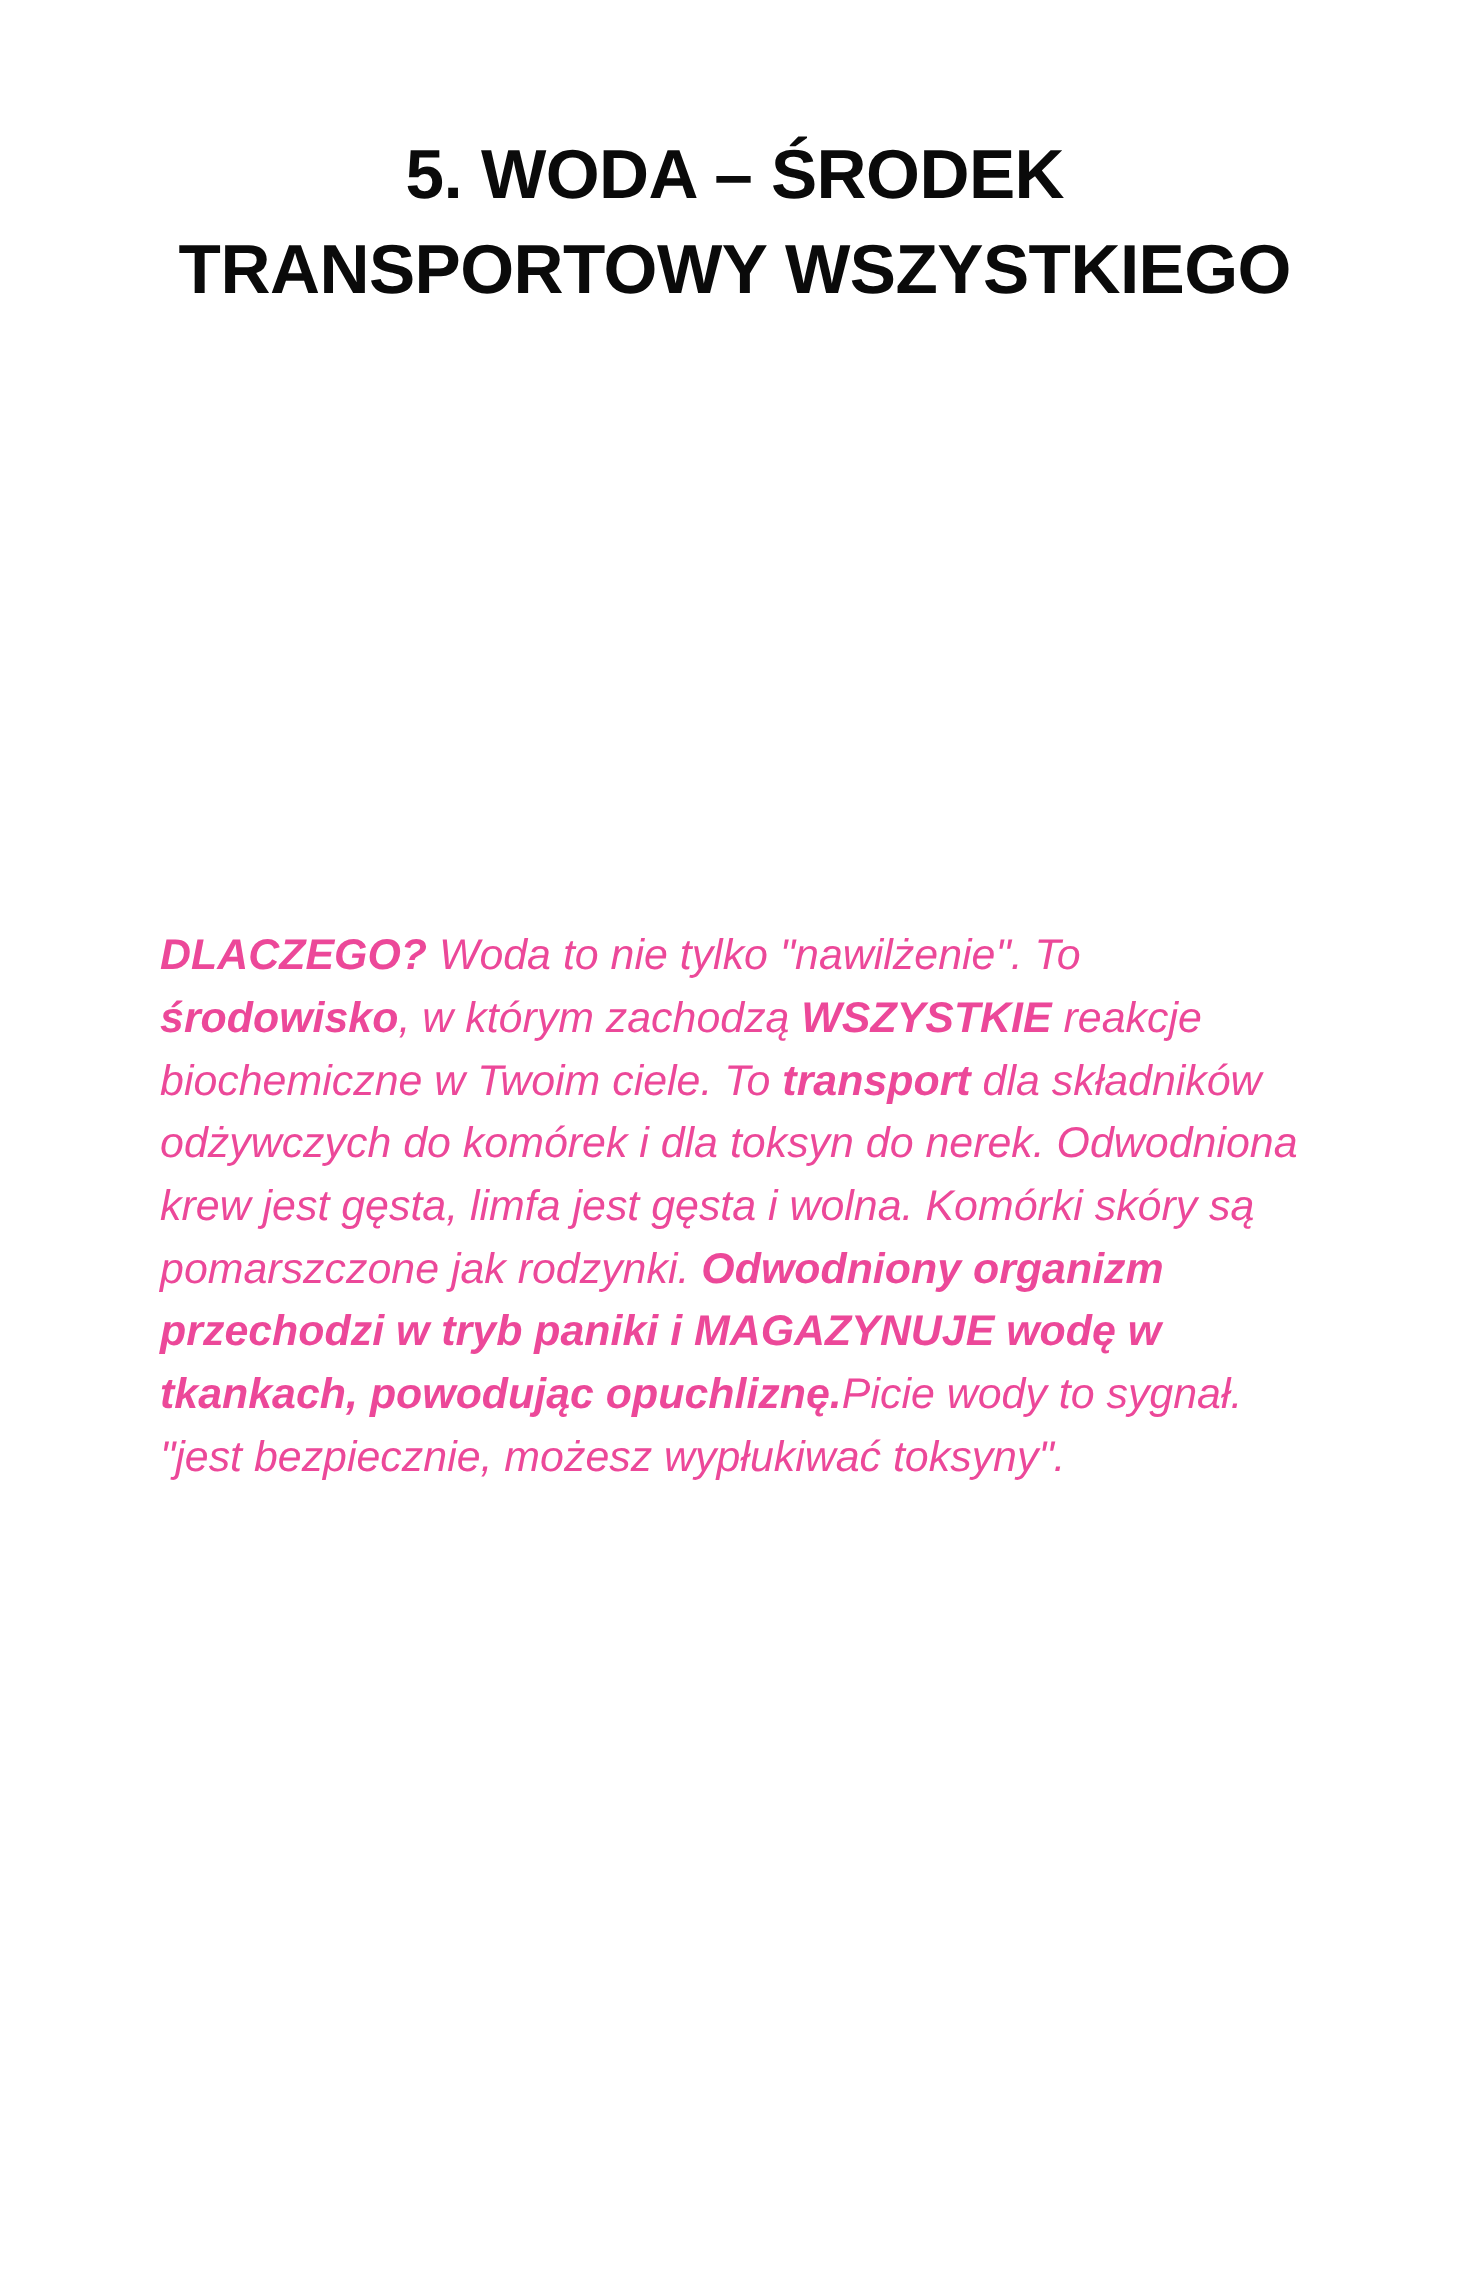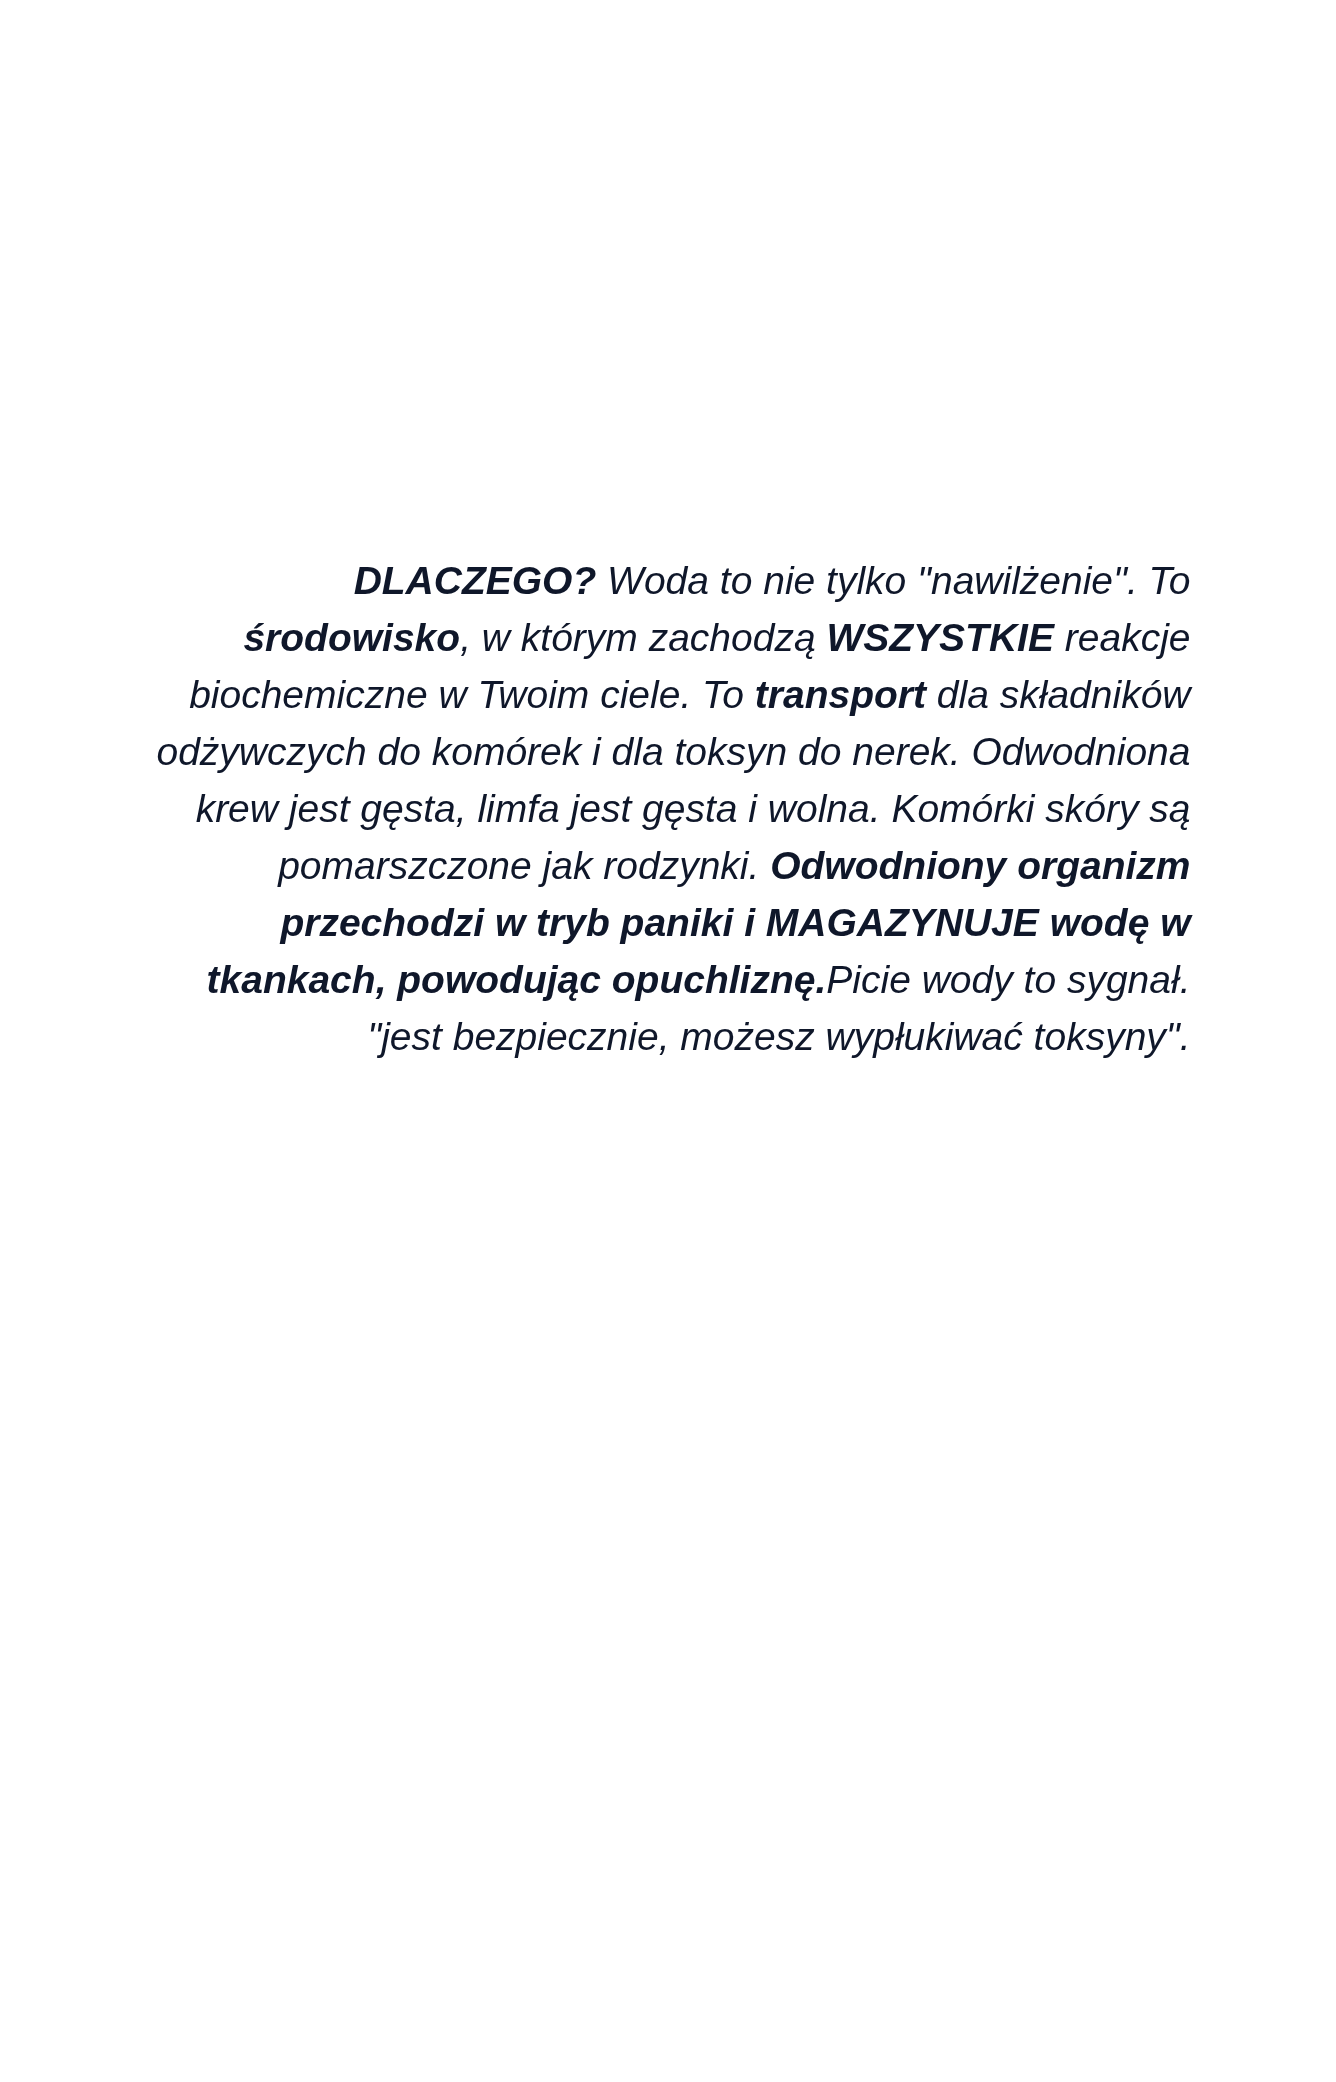--- a/index.html
+++ b/index.html
@@ -25,30 +25,31 @@
     font-family: "Liberation Sans", sans-serif;
     font-weight: 700;
     font-size: 63px;
     line-height: 86px;
     letter-spacing: -0.5px;
     color: #0a0a0a;
   }
   .paragraph {
     margin: 552px auto 0 auto;
     max-width: 1045px;
-    text-align: right;
+    text-align: left;
     font-family: "Liberation Sans", sans-serif;
     font-style: italic;
     font-size: 39px;
     line-height: 57px;
-    color: #0f172a;
+    color: #ec4899;
   }
   .run { font-style: italic; }
   .run.regular { font-weight: 400; }
   .run.bold { font-weight: 700; }
 </style>
 </head>
 <body>
 
 <main class="page">
+  <h1 class="title">5. WODA – ŚRODEK TRANSPORTOWY WSZYSTKIEGO</h1>
 
   <p class="paragraph"><span class="run bold">DLACZEGO?</span><span class="run regular"> Woda to nie tylko "nawilżenie". To </span><span class="run bold">środowisko</span><span class="run regular">, w którym zachodzą </span><span class="run bold">WSZYSTKIE</span><span class="run regular"> reakcje biochemiczne w Twoim ciele. To </span><span class="run bold">transport</span><span class="run regular"> dla składników odżywczych do komórek i dla toksyn do nerek. Odwodniona krew jest gęsta, limfa jest gęsta i wolna. Komórki skóry są pomarszczone jak rodzynki. </span><span class="run bold">Odwodniony organizm przechodzi w tryb paniki i MAGAZYNUJE wodę w tkankach, powodując opuchliznę.</span><span class="run regular">Picie wody to sygnał. "jest bezpiecznie, możesz wypłukiwać toksyny".</span></p>
 </main>
 
 </body></html>

